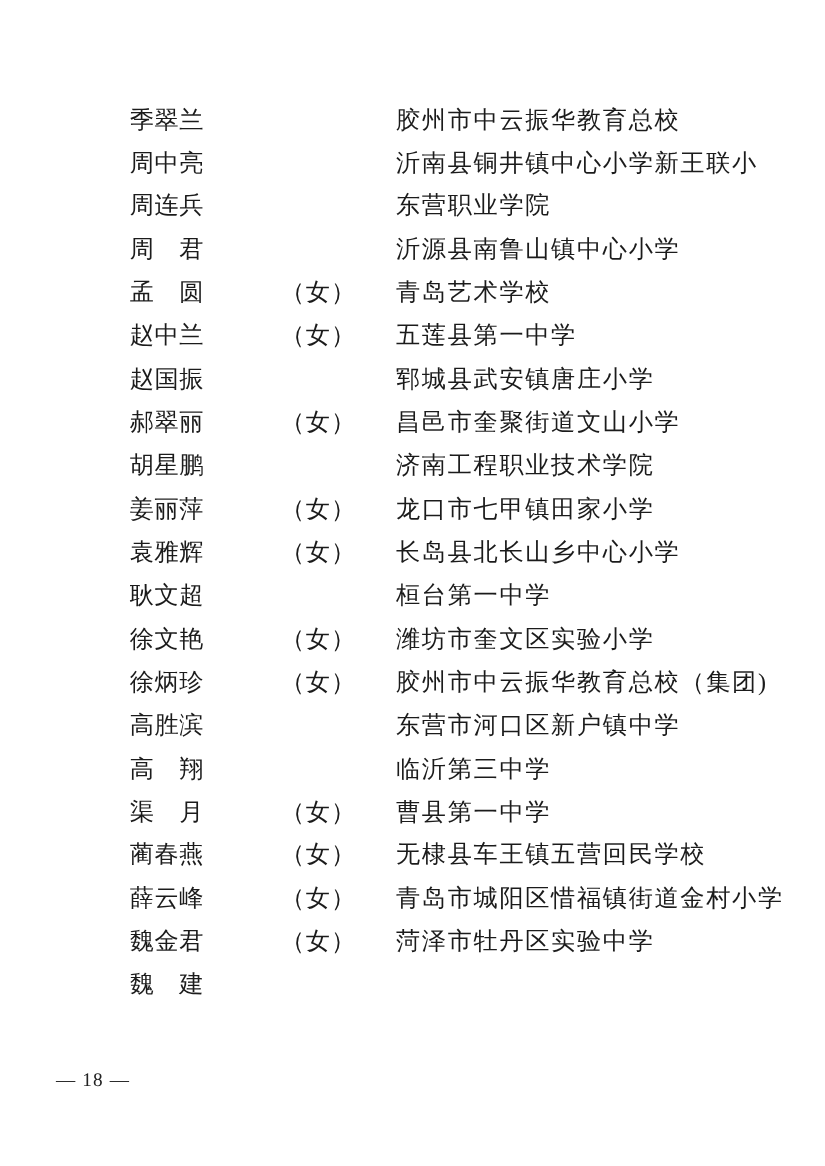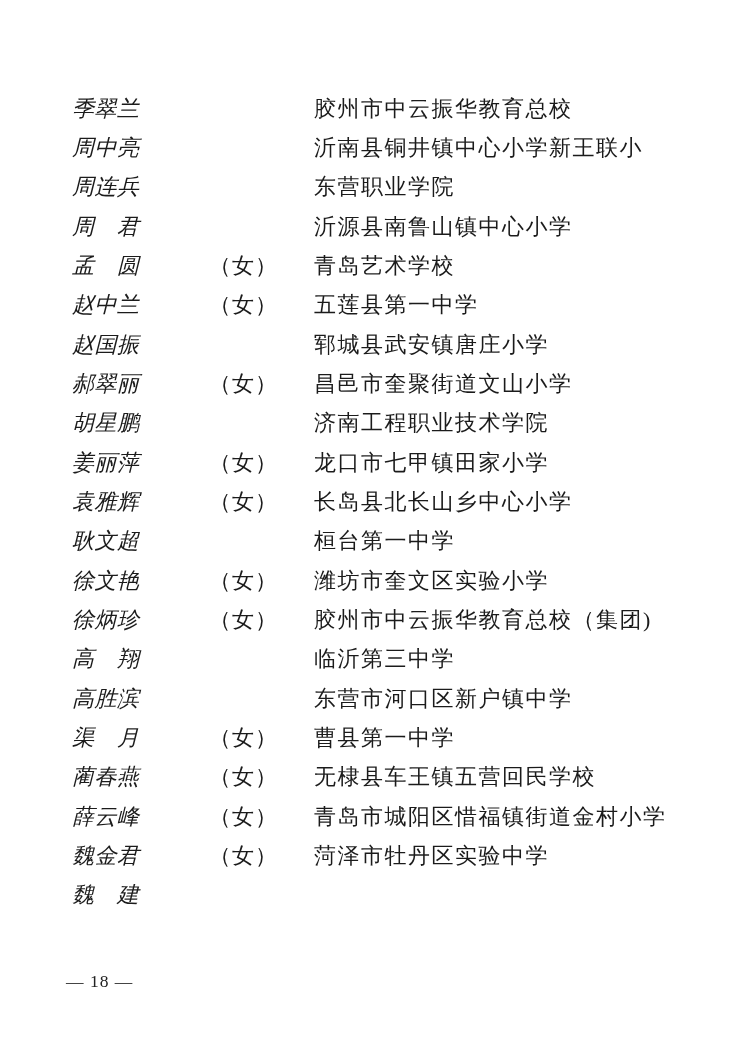--- a/index.html
+++ b/index.html
@@ -28,36 +28,35 @@
   }
   .row {
     height: 39.33px;
     display: flex;
     align-items: center;
     font-size: 22px;
     line-height: 1;
     white-space: nowrap;
   }
   .name {
-    margin-left: 72px;
+    margin-left: 118px;
     width: 137px;
     letter-spacing: 0.5px;
-    font-style: italic;
   }
   .gender {
     width: 105px;
     letter-spacing: 1px;
   }
   .school {
     flex: 1;
     letter-spacing: 1.5px;
   }
   .page-number {
     position: absolute;
-    left: 66px;
+    left: 51px;
     top: 971px;
     font-size: 17.5px;
     letter-spacing: 1px;
     color: #222;
   }
 </style>
 </head>
 <body>
 
 <div class="page">
@@ -140,29 +139,29 @@
     <span class="school">潍坊市奎文区实验小学</span>
   </div>
 
   <div class="row">
     <span class="name">徐炳珍</span>
     <span class="gender">（女）</span>
     <span class="school">胶州市中云振华教育总校（集团)</span>
   </div>
 
   <div class="row">
+    <span class="name">高胜滨</span>
+    <span class="gender"></span>
+    <span class="school">东营市河口区新户镇中学</span>
+  </div>
+
+  <div class="row">
     <span class="name">高　翔</span>
     <span class="gender"></span>
     <span class="school">临沂第三中学</span>
-  </div>
-
-  <div class="row">
-    <span class="name">高胜滨</span>
-    <span class="gender"></span>
-    <span class="school">东营市河口区新户镇中学</span>
   </div>
 
   <div class="row">
     <span class="name">渠　月</span>
     <span class="gender">（女）</span>
     <span class="school">曹县第一中学</span>
   </div>
 
   <div class="row">
     <span class="name">蔺春燕</span>

